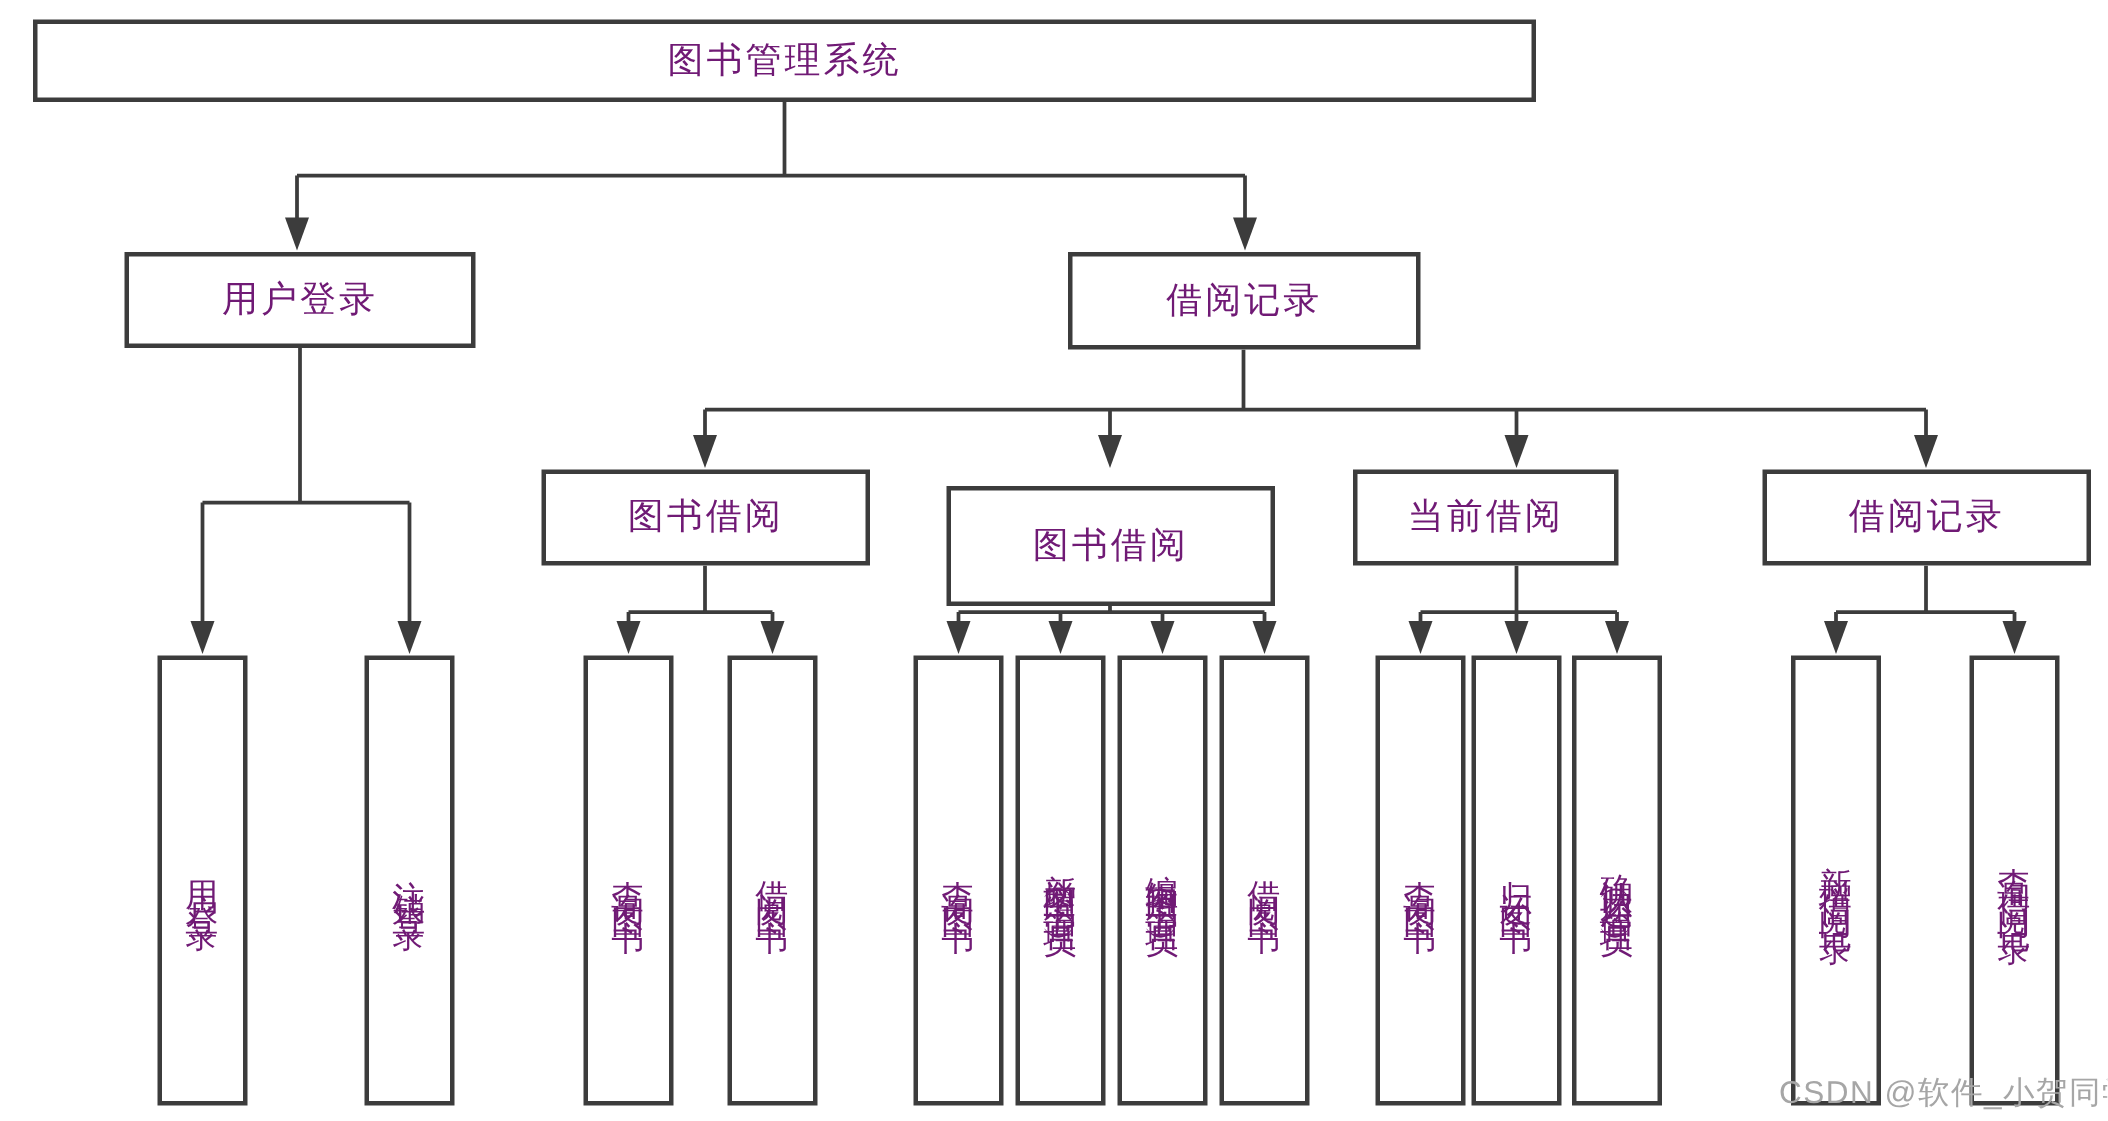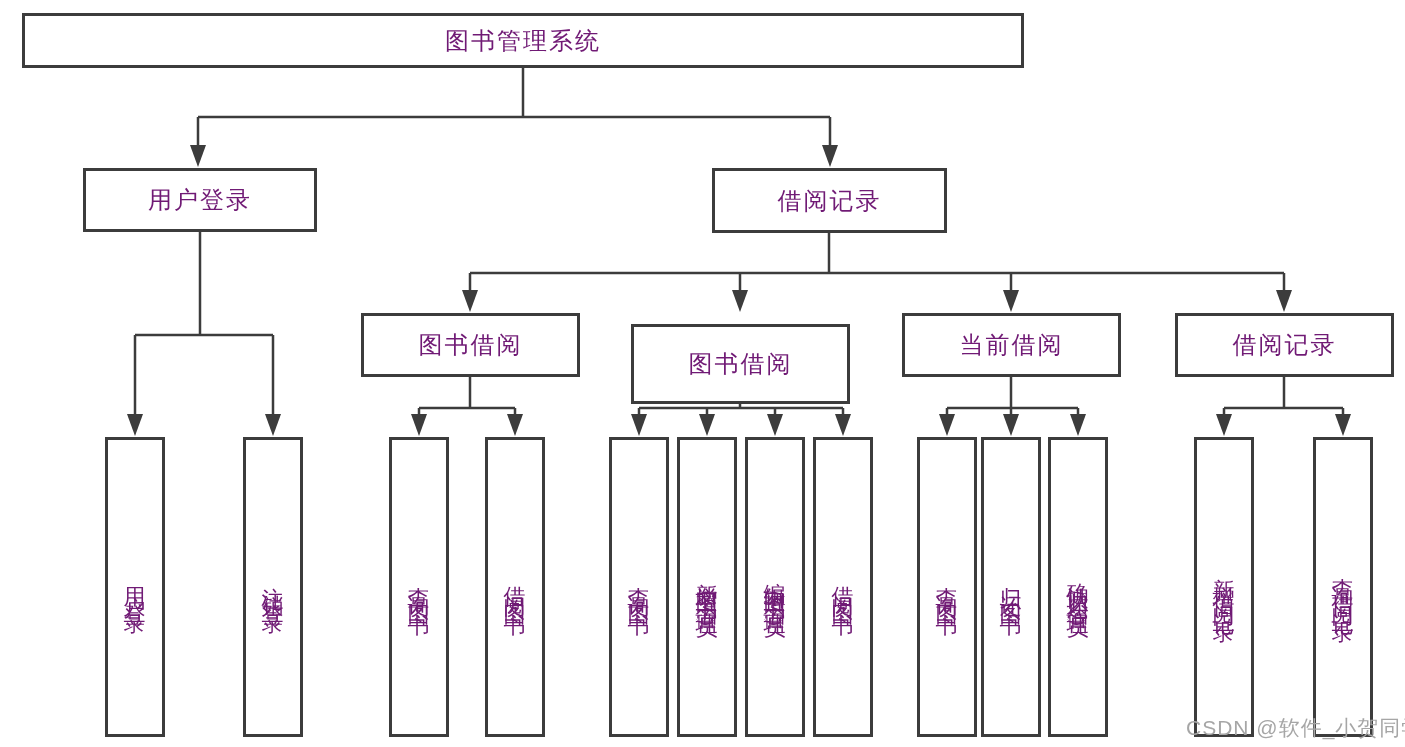--- a/index.html
+++ b/index.html
@@ -23,21 +23,21 @@
   .watermark{
     position:absolute;left:1186px;top:714px;font-size:21px;color:#a6a6a6;
     letter-spacing:1px;white-space:nowrap;
   }
   
   #n-root{left:22px;top:13px;width:1002px;height:55px;}
   #n-userlogin{left:83px;top:168px;width:234px;height:64px;}
   #n-bookmgmt{left:712px;top:168px;width:235px;height:65px;}
   #n-newrec{left:361px;top:313px;width:219px;height:64px;}
   #n-borrow{left:631px;top:324px;width:219px;height:80px;justify-content:center;}
-  #n-current{left:902px;top:313px;width:219px;height:64px;}
+  #n-current{left:902px;top:313px;width:177px;height:64px;}
   #n-records{left:1175px;top:313px;width:219px;height:64px;}
   .leaf{top:437px;width:60px;height:300px;}
   #l1{left:105px;}  #l2{left:243px;}
   #l3{left:389px;}  #l4{left:485px;}
   #l5{left:609px;}  #l6{left:677px;}  #l7{left:745px;}  #l8{left:813px;}
   #l9{left:917px;}  #l10{left:981px;} #l11{left:1048px;}
   #l12{left:1194px;} #l13{left:1313px;}
 </style>
 </head>
 <body>

